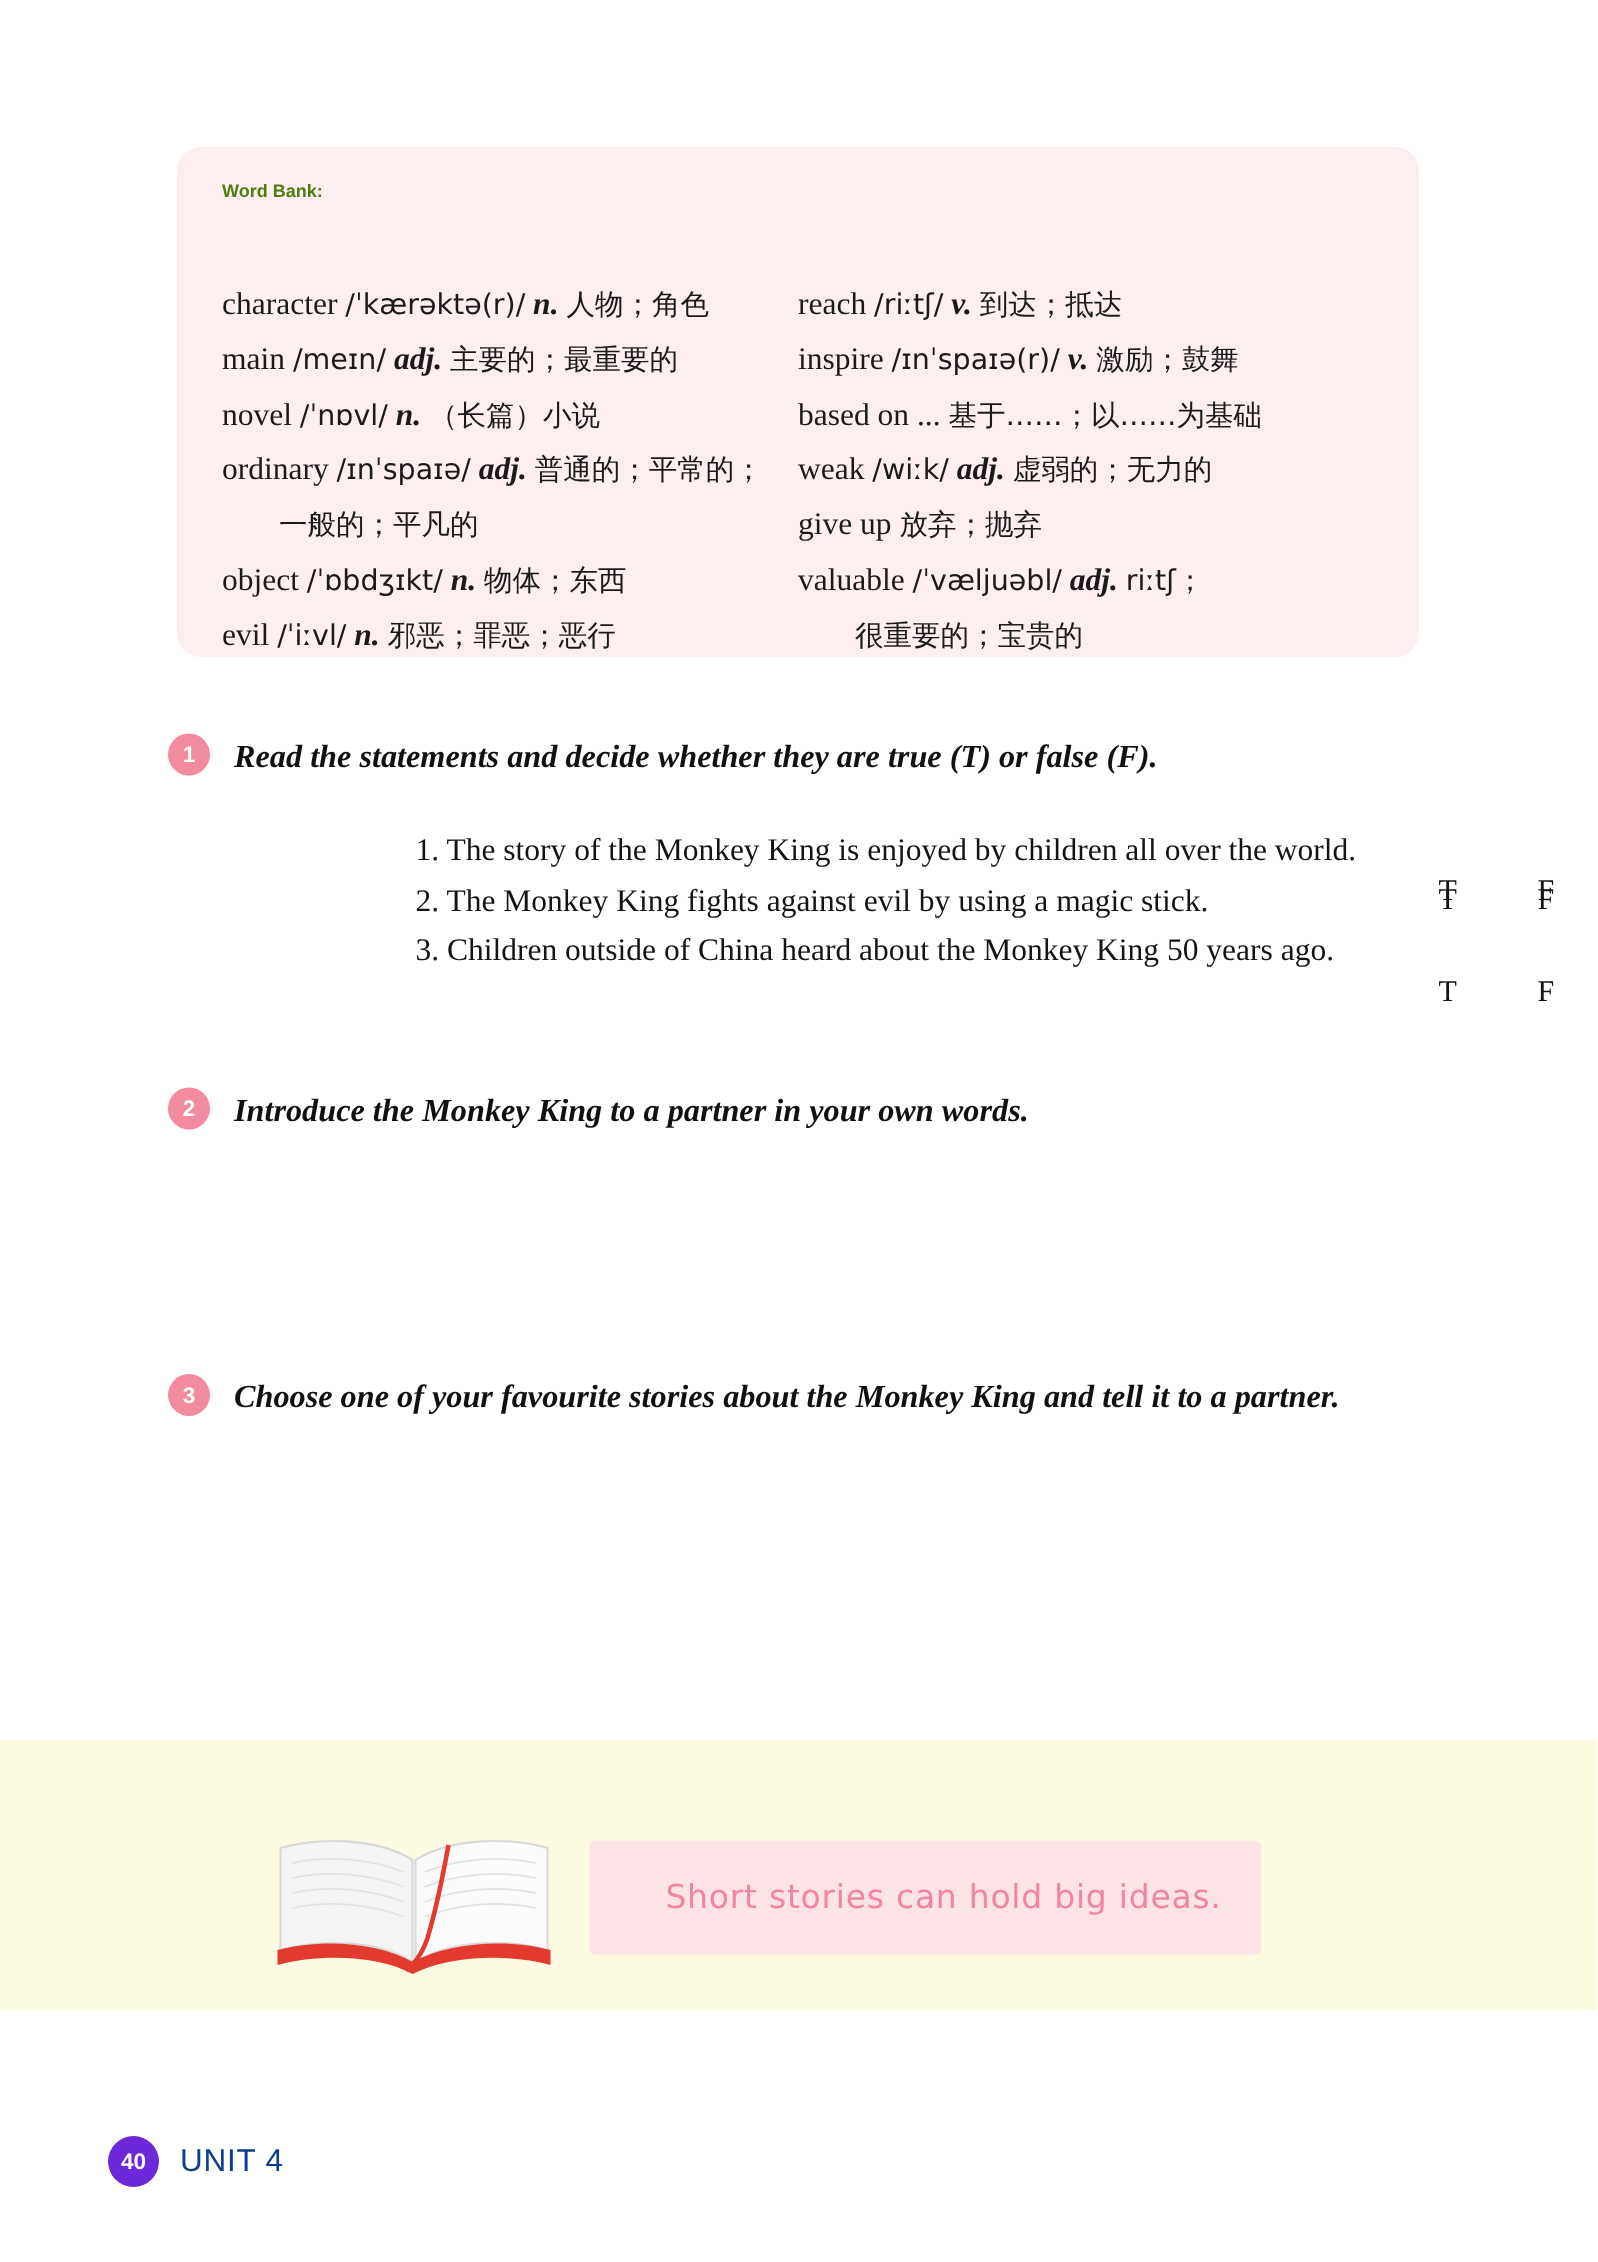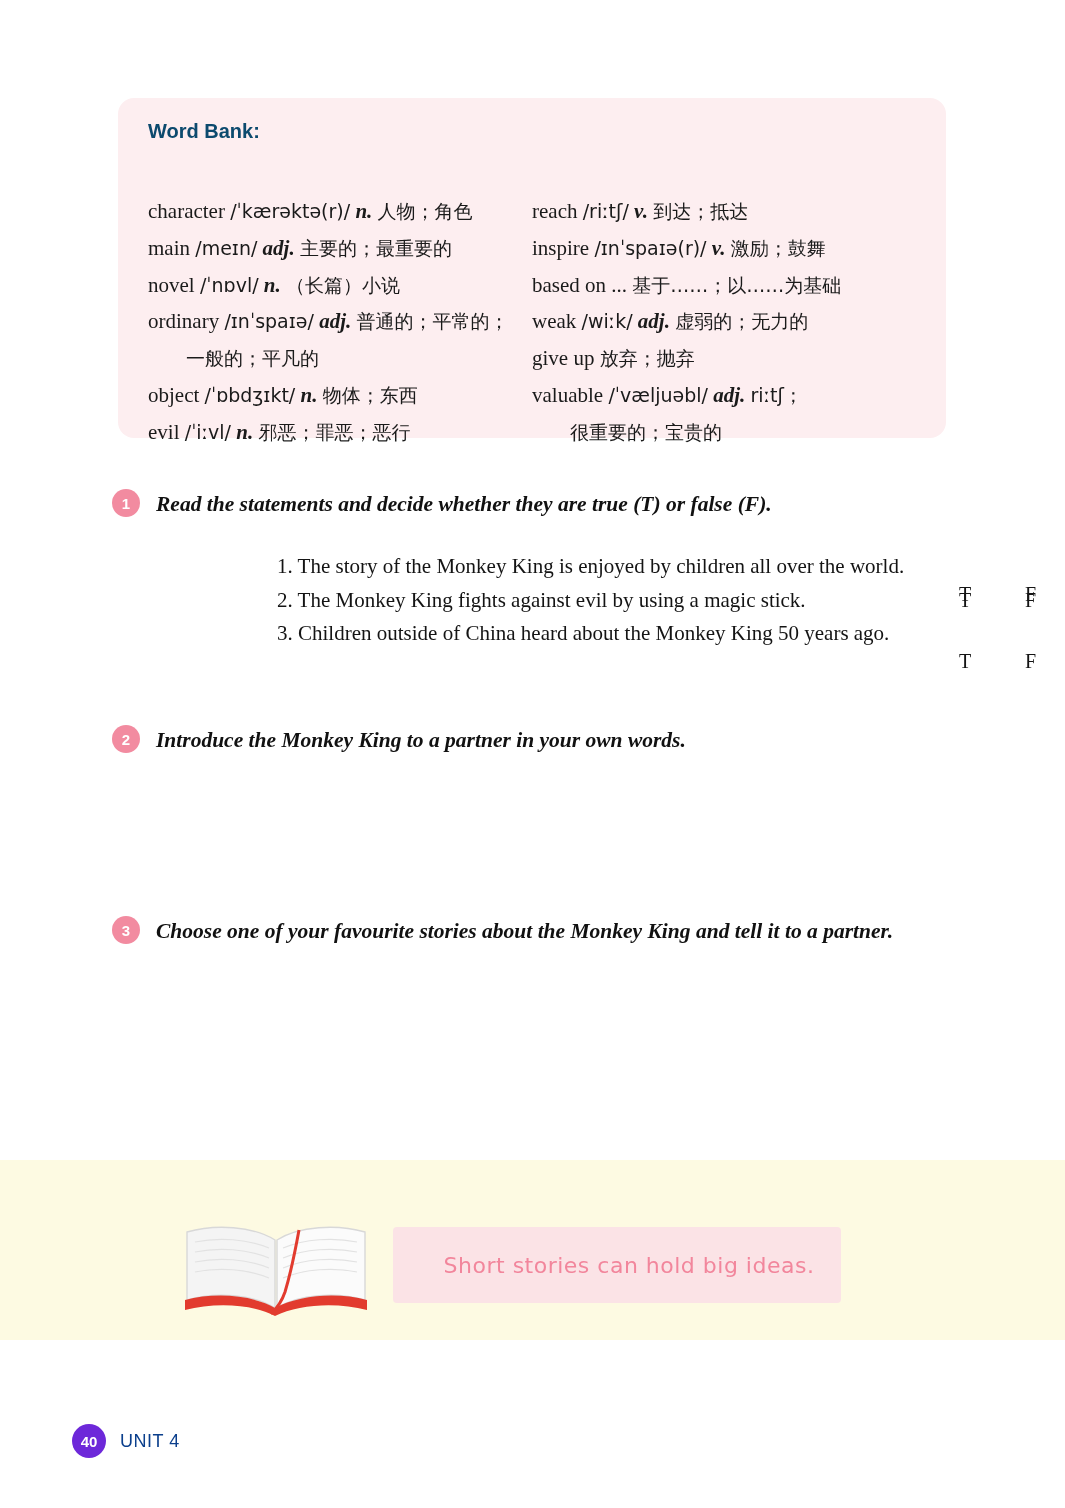--- a/index.html
+++ b/index.html
@@ -27,22 +27,22 @@
     width: 828px;
     height: 340px;
     background: #fdeef0;
     border-radius: 16px;
     box-sizing: border-box;
     padding: 22px 30px 18px 30px;
   }
   .wb-title {
     font-family: "Liberation Sans", sans-serif;
     font-weight: bold;
-    font-size: 20px;
-    color: #0c4a6e;
+    font-size: 12px;
+    color: #4d7c0f;
     margin-bottom: 14px;
   }
   .wb-cols {
     display: flex;
     gap: 0px;
   }
   .wb-col {
     width: 396px;
     margin-top: 36px;
   }
@@ -187,21 +187,21 @@
     color: #ffffff;
     font-family: "Liberation Sans", sans-serif;
     font-size: 15px;
     font-weight: bold;
     display: flex;
     align-items: center;
     justify-content: center;
   }
   .unit-label {
     font-family: "Liberation Sans", sans-serif;
-    font-size: 18px;
+    font-size: 21px;
     color: #0b3f8c;
     letter-spacing: 0.5px;
   }
 </style>
 </head>
 <body>
 
 <div class="page">
 
   <div class="word-bank">

